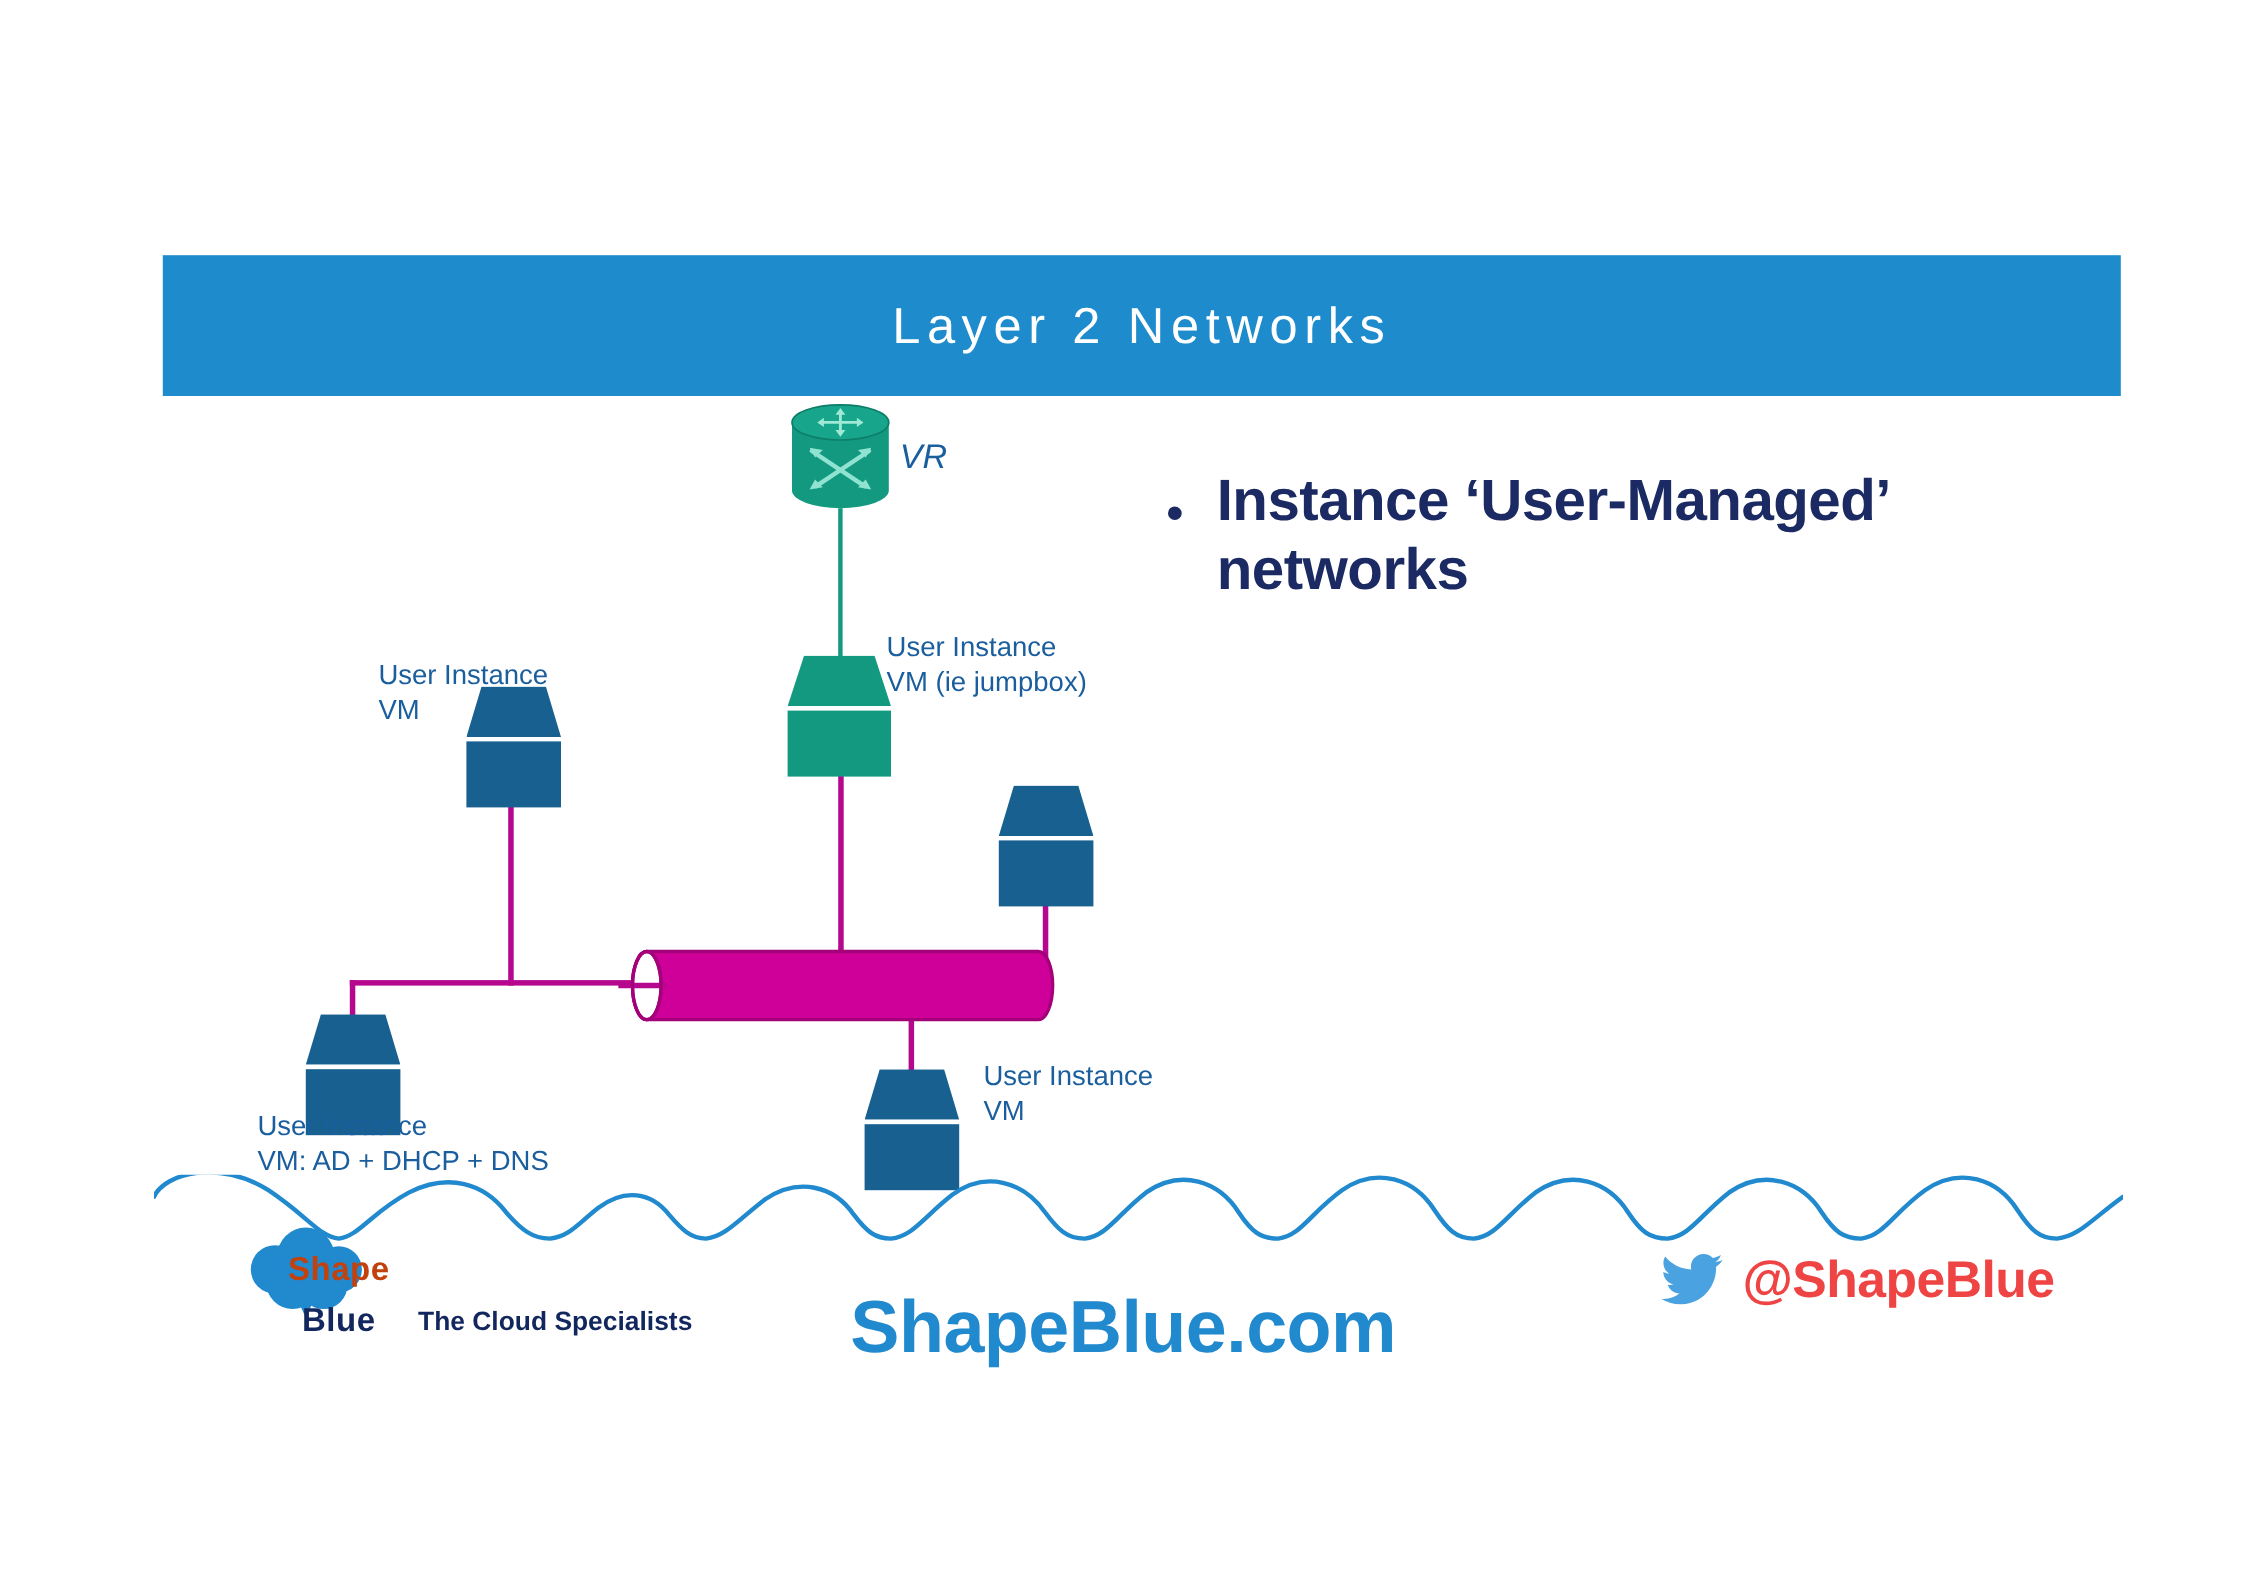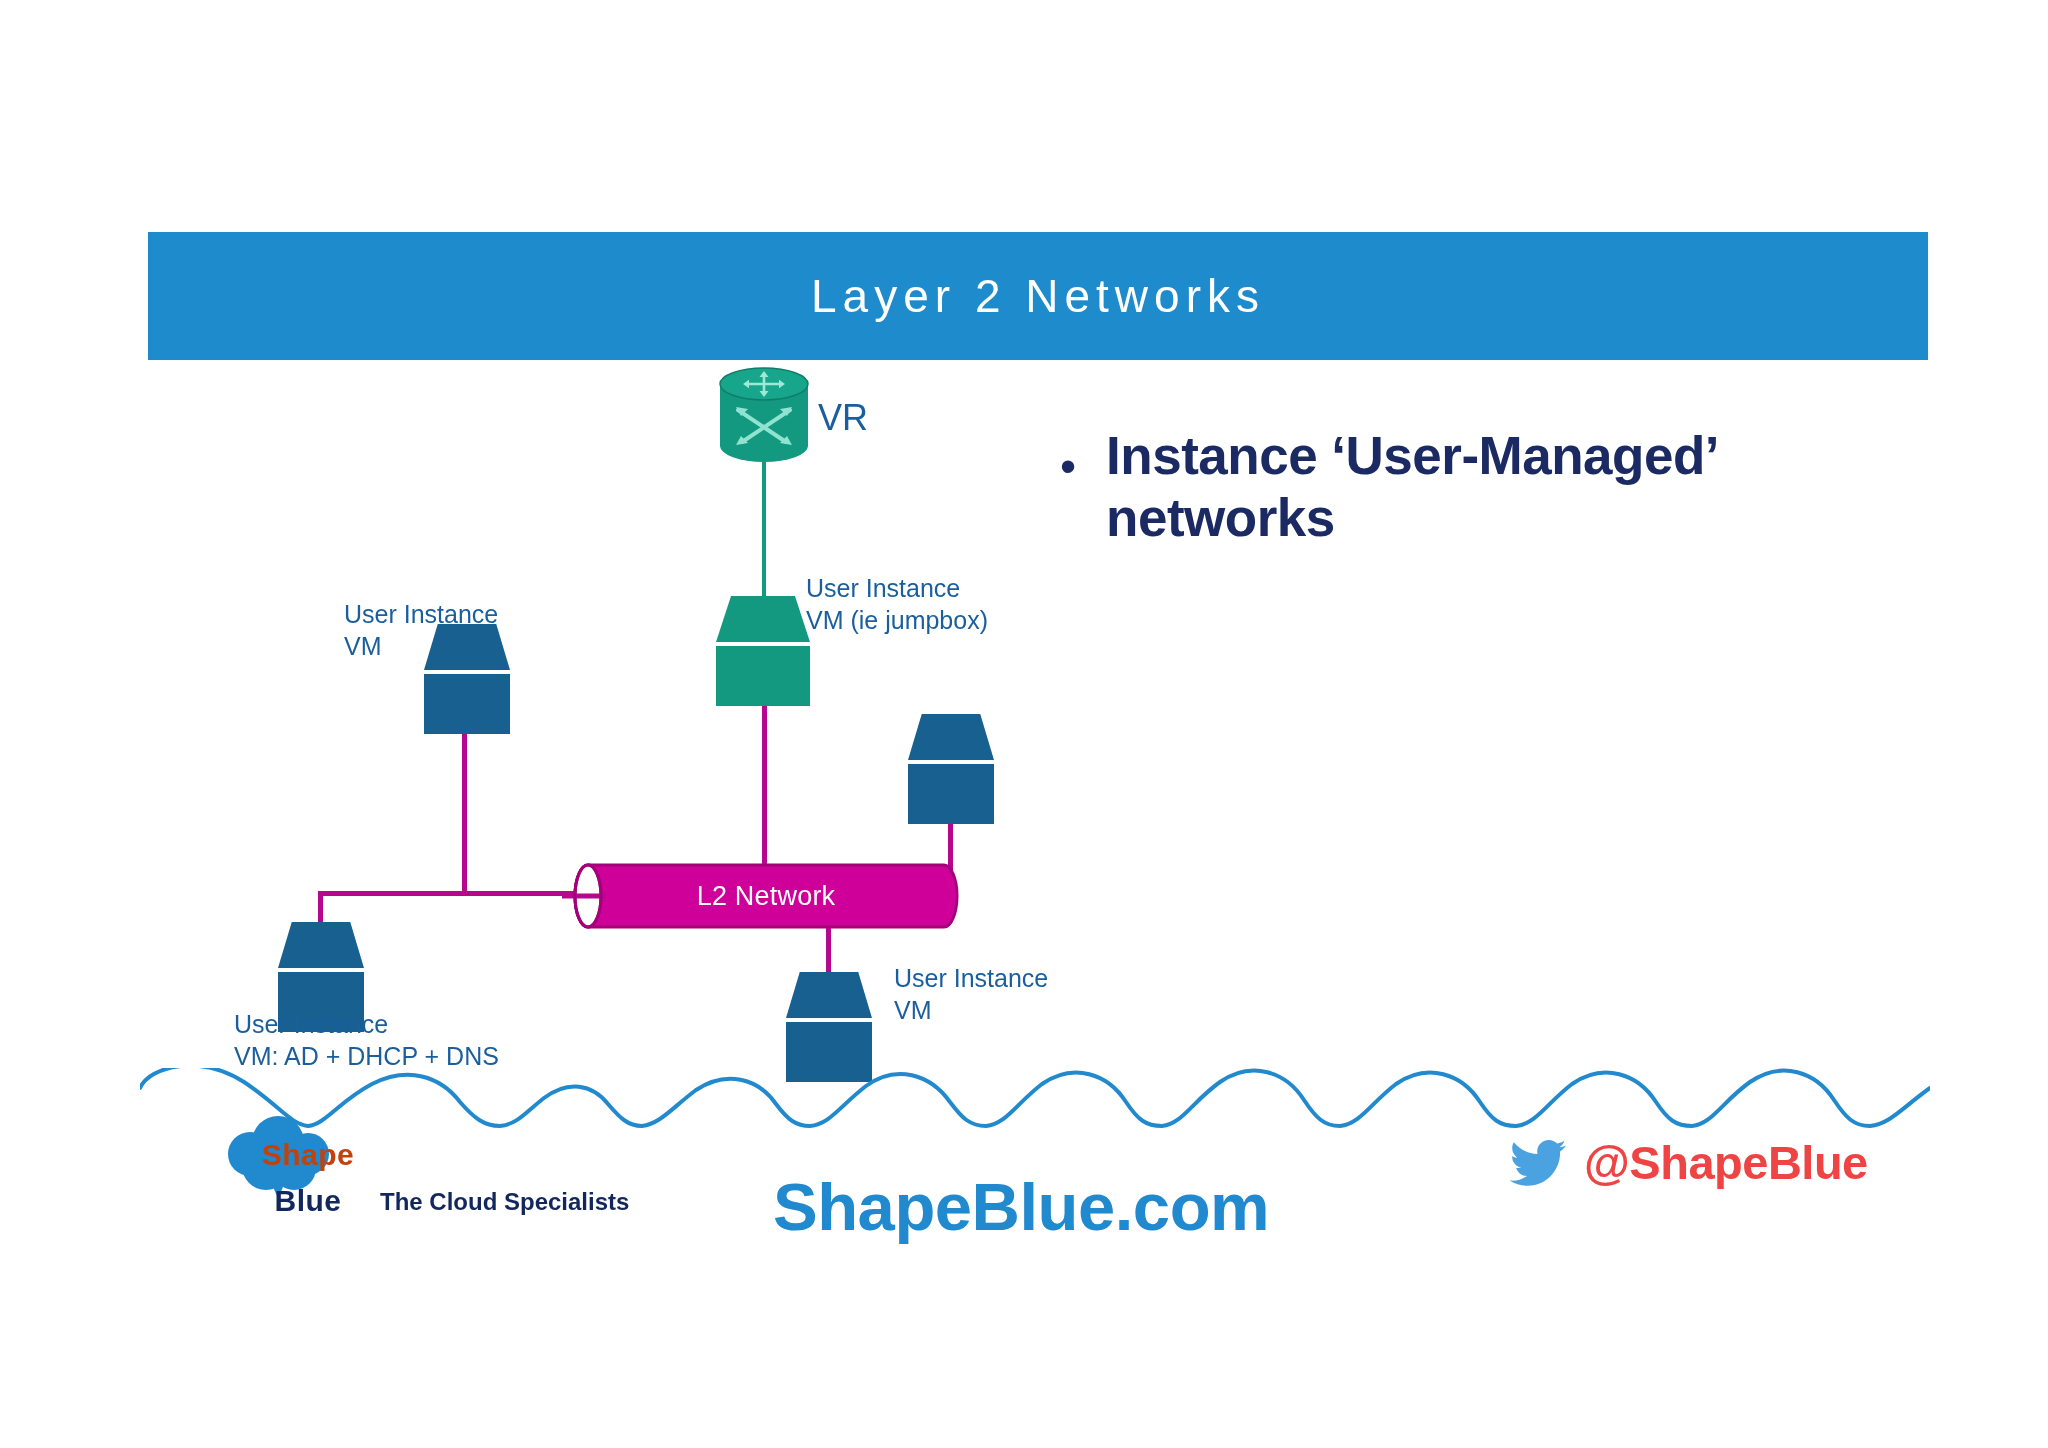--- a/index.html
+++ b/index.html
@@ -283,21 +283,21 @@
           <path d="M74 44 L26 76"></path>
         </g>
         <g fill="#8fe3d0">
           <path d="M20 41 l12 2 l-7 7 z"></path>
           <path d="M76 41 l-12 2 l7 7 z"></path>
           <path d="M20 79 l12 -2 l-7 -7 z"></path>
           <path d="M76 79 l-12 -2 l7 -7 z"></path>
         </g>
       </svg>
     </div>
-    <div class="lbl" style="left:818px; top:395px; font-size:36px;">VR</div>
+    <div class="lbl" style="left:818px; top:395px; font-size:31px;font-style:italic;">VR</div>
 
     <div class="vm vm-green" style="left:716px; top:596px; width:94px;">
       <div class="lid"></div>
       <div class="body"></div>
     </div>
     <div class="lbl" style="left:806px; top:572px;">User Instance
 VM (ie jumpbox)</div>
 
     <div class="vm vm-blue" style="left:424px; top:624px; width:86px;">
       <div class="lid"></div>
@@ -329,21 +329,20 @@
       <svg width="408" height="68" viewBox="0 0 408 68">
 
         <path d="M26 3 L382 3 A13 31 0 0 1 382 65 L26 65 A13 31 0 0 1 26 3 Z" fill="#cf0099" stroke="#a3007a" stroke-width="3"></path>
 
         <ellipse cx="26" cy="34" rx="13" ry="31" fill="#ffffff" stroke="#a3007a" stroke-width="3"></ellipse>
 
         <path d="M0 34 L44 34" stroke="#b5088f" stroke-width="5" fill="none"></path>
         <ellipse cx="26" cy="34" rx="13" ry="31" fill="none" stroke="#a3007a" stroke-width="3"></ellipse>
       </svg>
     </div>
-    <div id="l2-label">L2 Network</div>
 
   </div>
 
   <svg id="cloud-border" viewBox="0 0 1790 70" preserveAspectRatio="none">
     <path d="M0 20
              C 10 -2 60 -14 104 14 C 140 38 150 56 168 58
              C 186 56 198 34 232 16 C 268 -2 300 8 320 34 C 334 50 344 58 360 58
              C 378 56 386 44 404 30 C 428 12 452 16 468 36 C 480 50 488 58 502 58
              C 520 56 532 40 556 22 C 586 2 618 10 636 36 C 648 52 656 58 670 58
              C 690 56 700 38 726 18 C 756 -4 790 6 810 34 C 822 50 830 58 846 58

